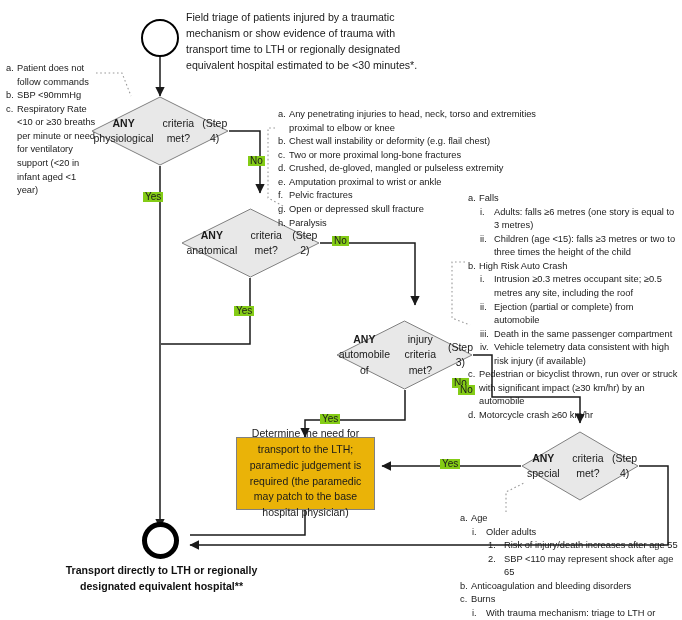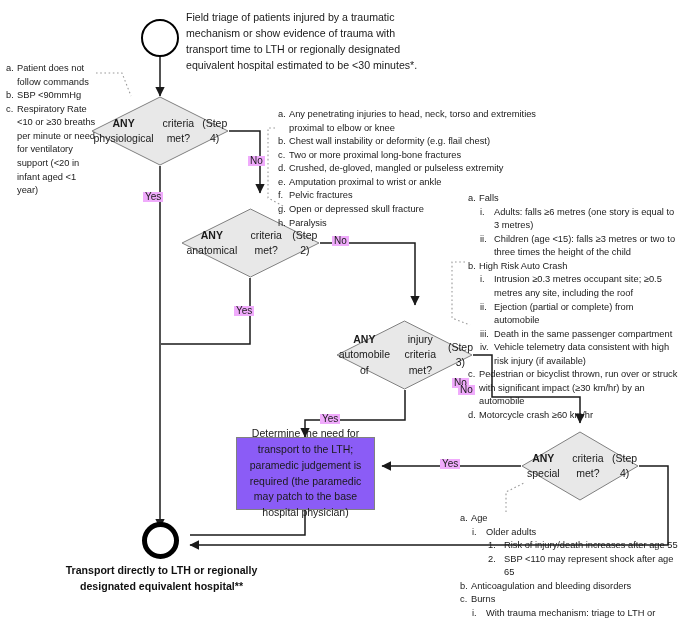--- a/index.html
+++ b/index.html
@@ -56,21 +56,21 @@
     justify-content: center;
     font-size: 10.5px;
     color: #1a1a1a;
     line-height: 1.45;
     text-align: center;
   }
   .diamond-label .b { font-weight: bold; }
   
   .process {
     position: absolute;
-    background: #8b5cf6;
+    background: #eab308;
     border: 1px solid #808080;
     display: flex;
     align-items: center;
     justify-content: center;
     padding: 18px 8px;
     font-size: 10.5px;
     line-height: 1.5;
     color: #1a1a1a;
     text-align: center;
   }
@@ -85,21 +85,21 @@
     font-size: 10.6px;
     font-weight: bold;
     line-height: 1.5;
     color: #111;
     text-align: center;
   }
   .edge-label {
     position: absolute;
     font-size: 10px;
     color: #1a1a1a;
-    background: #f0abfc;
+    background: #84cc16;
     padding: 0 2px;
     line-height: 1;
   }
   .list {
     position: absolute;
     font-size: 9.3px;
     line-height: 1.46;
     color: #1a1a1a;
   }
   .list .li { position: relative; padding-left: 11px; }

